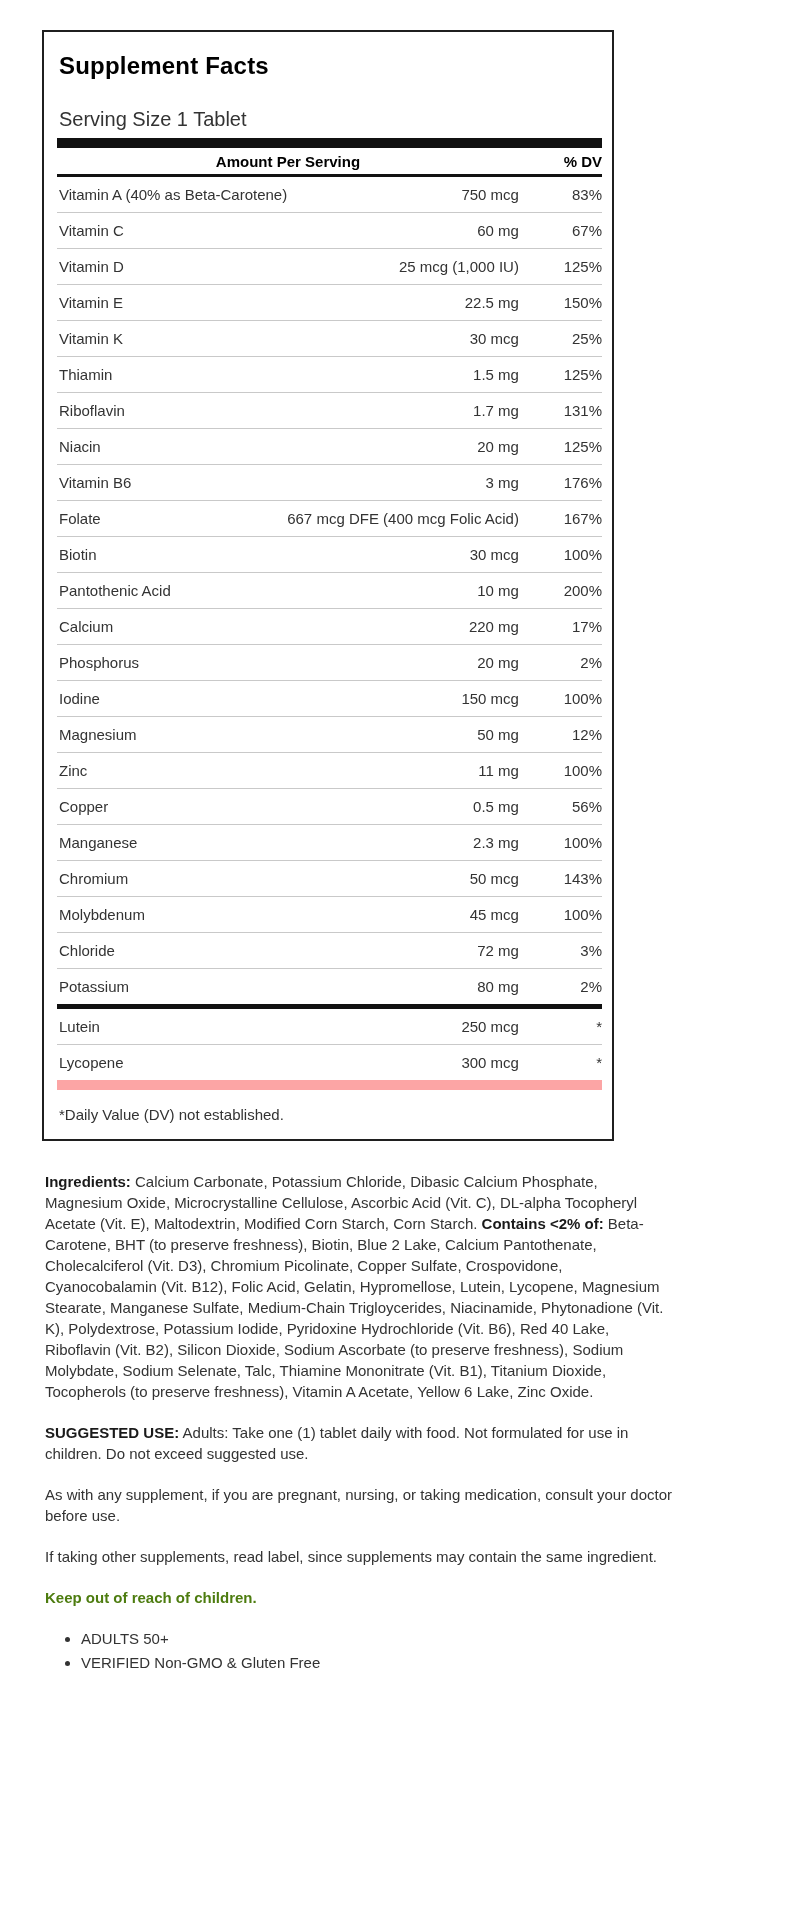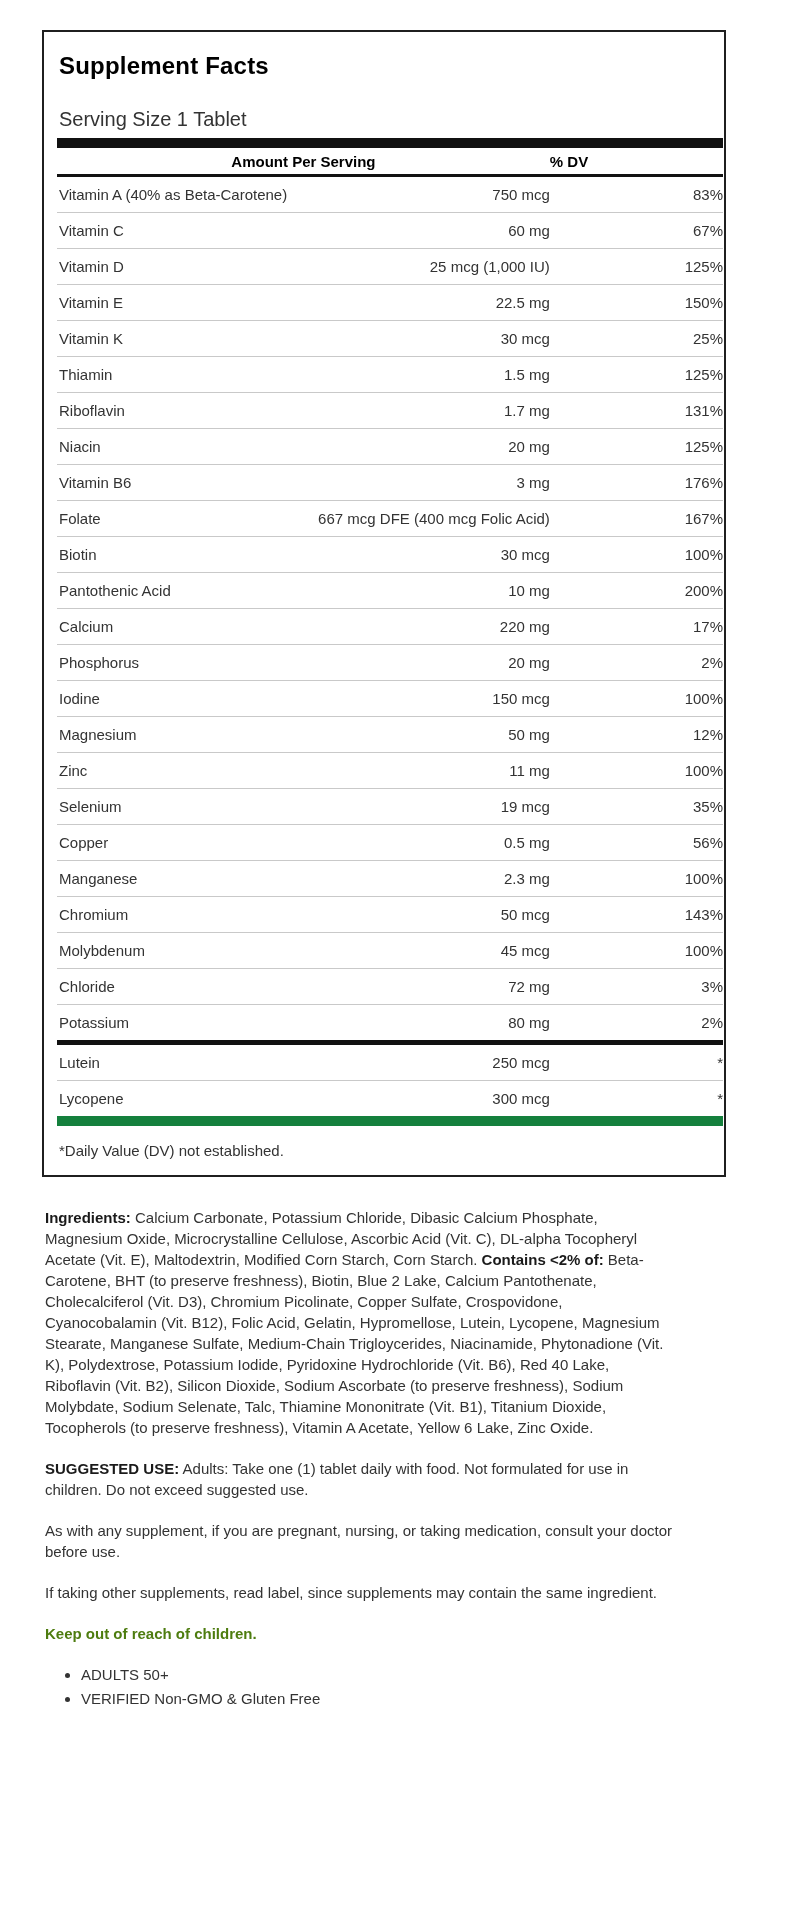--- a/index.html
+++ b/index.html
@@ -11,23 +11,23 @@
     color: #333333;
   }
   body {
     width: 800px;
     min-height: 1905px;
   }
 
   
   .facts-box {
     margin: 30px 0 0 42px;
-    width: 684px;
+    width: 572px;
     border: 2px solid #1f1f1f;
-    padding: 10px 1px 16px 13px;
+    padding: 10px 10px 16px 13px;
     background: #ffffff;
   }
   .facts-title {
     font-size: 24px;
     font-weight: bold;
     color: #000000;
     margin: 10px 0 28px 2px;
     letter-spacing: 0.2px;
   }
   .serving {
@@ -44,29 +44,29 @@
   table.facts th, table.facts td { white-space: nowrap; }
   thead th {
     border-top: 10px solid #111111;
     border-bottom: 3px solid #111111;
     padding: 5px 0 4px 0;
     font-size: 15px;
     font-weight: bold;
     color: #000000;
   }
   th.amt-head { text-align: center; }
-  th.dv-head  { text-align: left; width: 26%; }
+  th.dv-head  { text-align: right; width: 26%; }
   td { padding: 8px 0; line-height: 19px; }
   td.name { text-align: left; padding-left: 2px; }
   td.amt  { text-align: right; }
   td.dv   { text-align: right; width: 26%; }
   #main-rows td { border-bottom: 1px solid #c9c9c9; }
   #other-rows td { border-bottom: 1px solid #c9c9c9; }
   #other-rows tr:first-child td { border-top: 5px solid #111111; }
-  #other-rows tr:last-child td  { border-bottom: 10px solid #15803d; }
+  #other-rows tr:last-child td  { border-bottom: 10px solid #fca5a5; }
   .footnote {
     font-size: 15px;
     color: #333333;
     margin: 16px 0 0 2px;
   }
 
   
   .details {
     margin: 30px 0 0 45px;
     width: 628px;
@@ -177,25 +177,20 @@
           <td class="name">Magnesium</td>
           <td class="amt">50 mg</td>
           <td class="dv">12%</td>
         </tr>
         <tr>
           <td class="name">Zinc</td>
           <td class="amt">11 mg</td>
           <td class="dv">100%</td>
         </tr>
         <tr>
-          <td class="name">Selenium</td>
-          <td class="amt">19 mcg</td>
-          <td class="dv">35%</td>
-        </tr>
-        <tr>
           <td class="name">Copper</td>
           <td class="amt">0.5 mg</td>
           <td class="dv">56%</td>
         </tr>
         <tr>
           <td class="name">Manganese</td>
           <td class="amt">2.3 mg</td>
           <td class="dv">100%</td>
         </tr>
         <tr>

